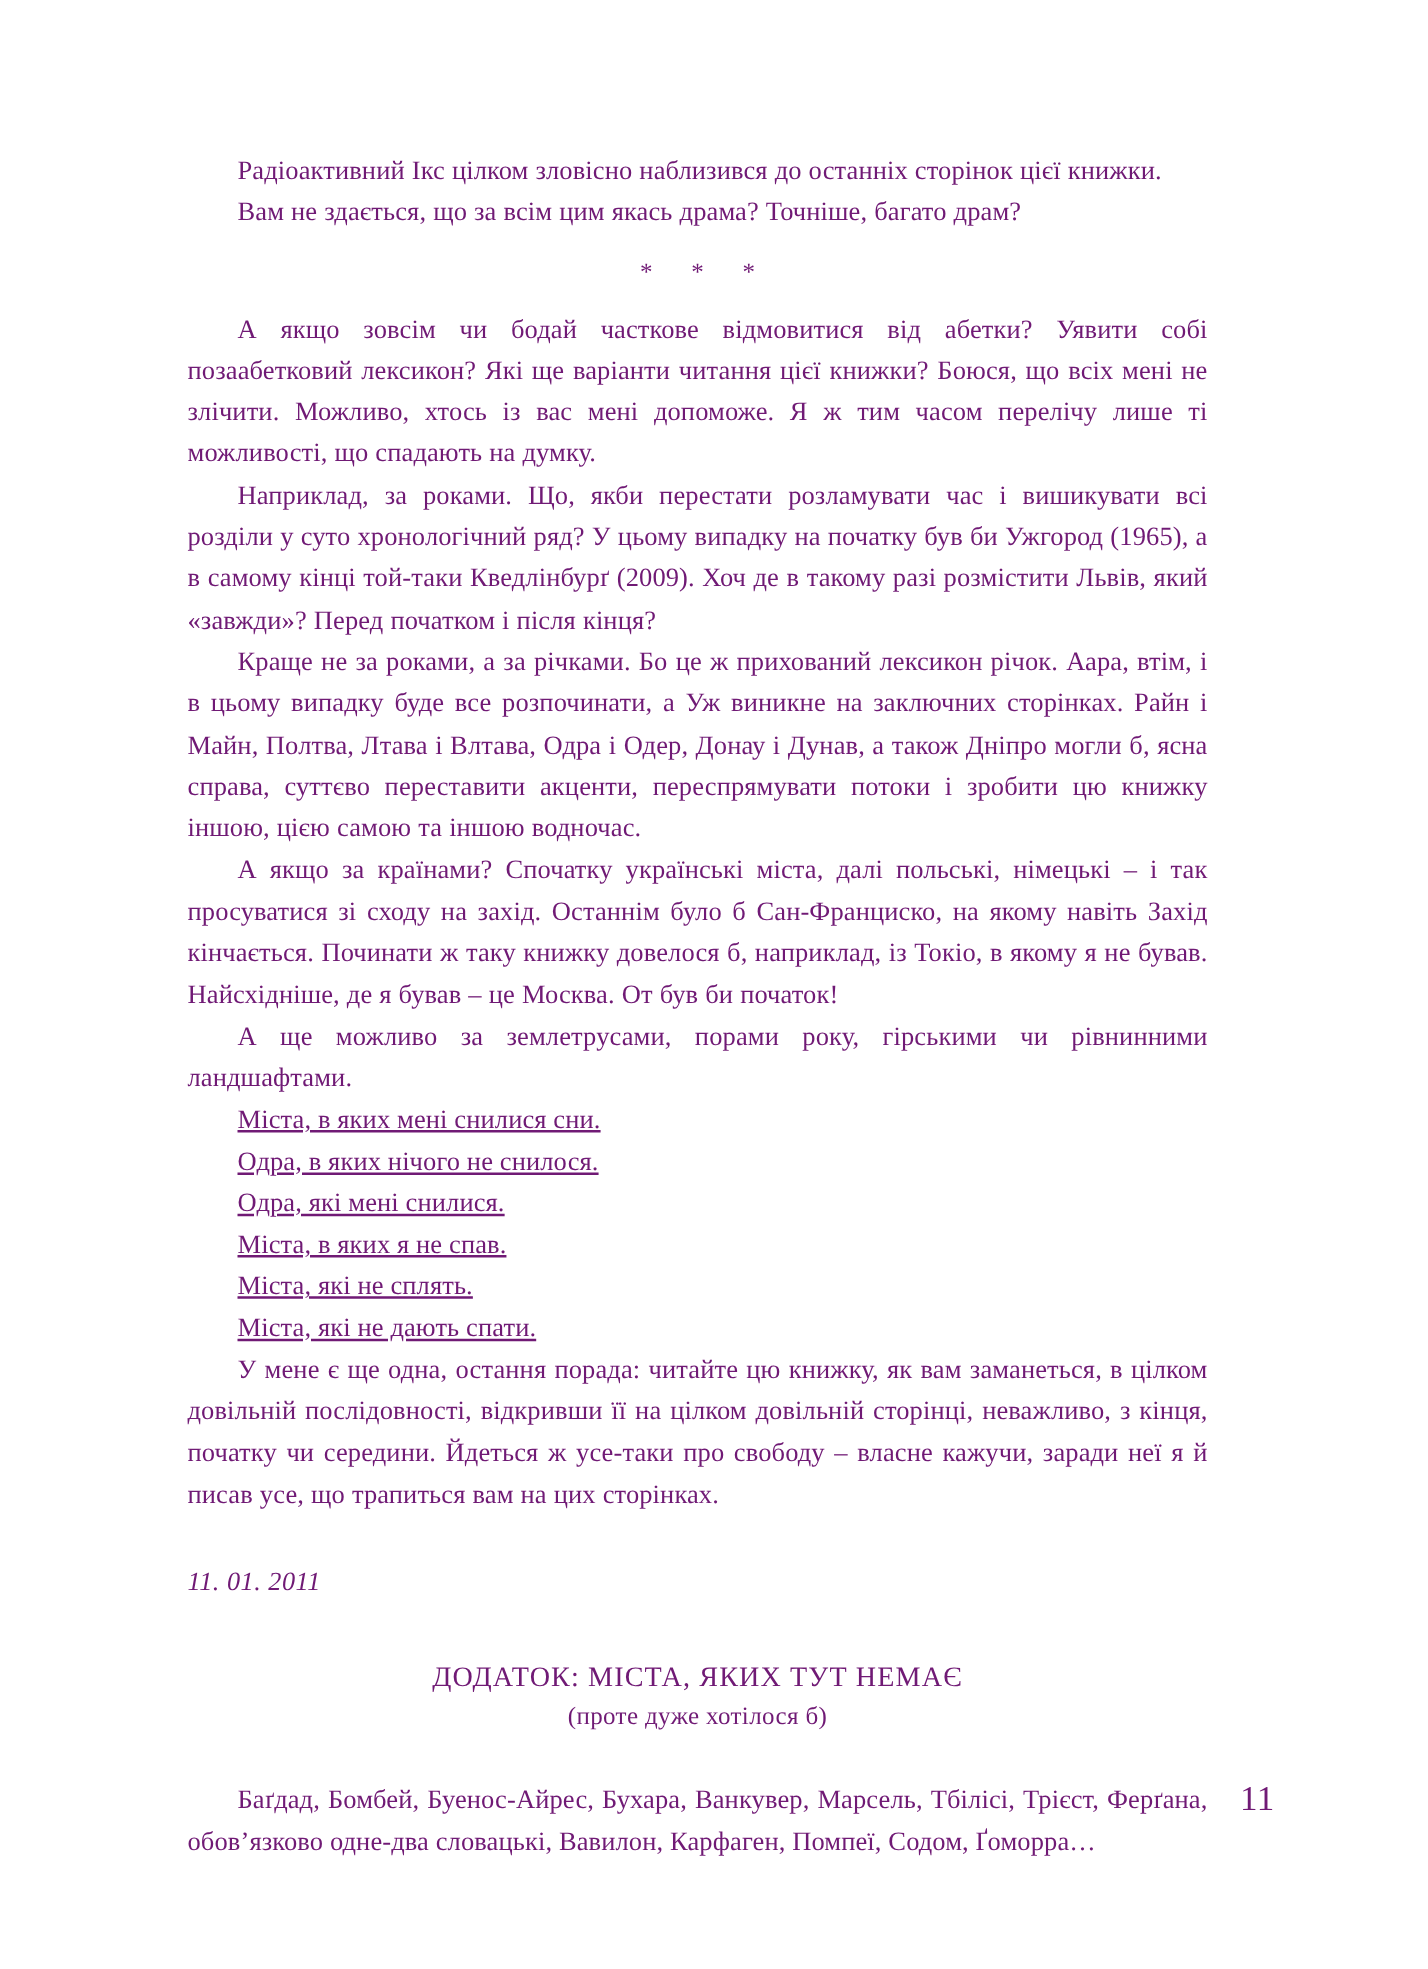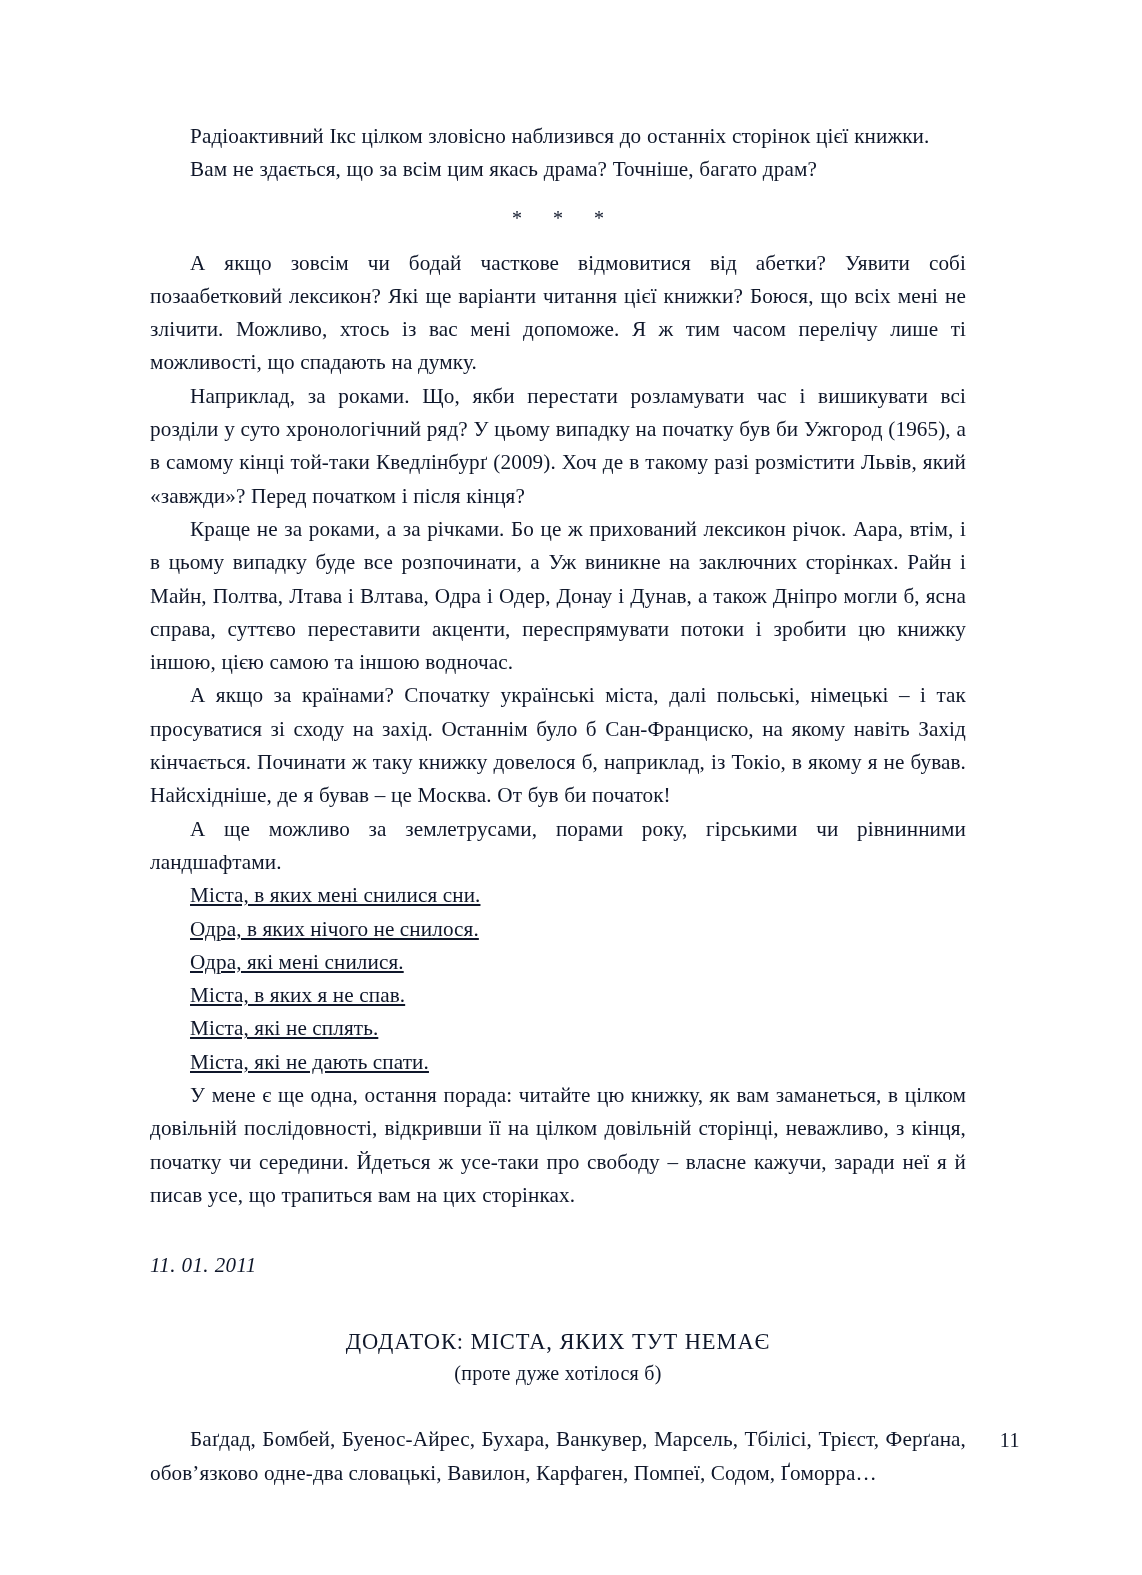--- a/index.html
+++ b/index.html
@@ -9,21 +9,21 @@
     background: #ffffff;
   }
   .page {
     position: relative;
     width: 1142px;
     height: 1510px;
     margin: 0 auto;
     background: #ffffff;
     overflow: hidden;
     font-family: "Liberation Serif", "DejaVu Serif", serif;
-    color: #0f172a;
+    color: #701a75;
   }
   .text-column {
     position: absolute;
     left: 150px;
     top: 120px;
     width: 816px;
   }
   p.body-para {
     margin: 0;
     font-size: 21.2px;
@@ -83,21 +83,21 @@
     line-height: 33.3px;
     text-align: justify;
     text-align-last: left;
     text-indent: 40px;
     letter-spacing: 0.1px;
   }
   .page-number {
     position: absolute;
     right: 122px;
     bottom: 58px;
-    font-size: 20px;
+    font-size: 28px;
     line-height: 24px;
     letter-spacing: 0.5px;
   }
 </style>
 </head>
 <body>
 
 <div class="page">
 
   <div class="text-column">

